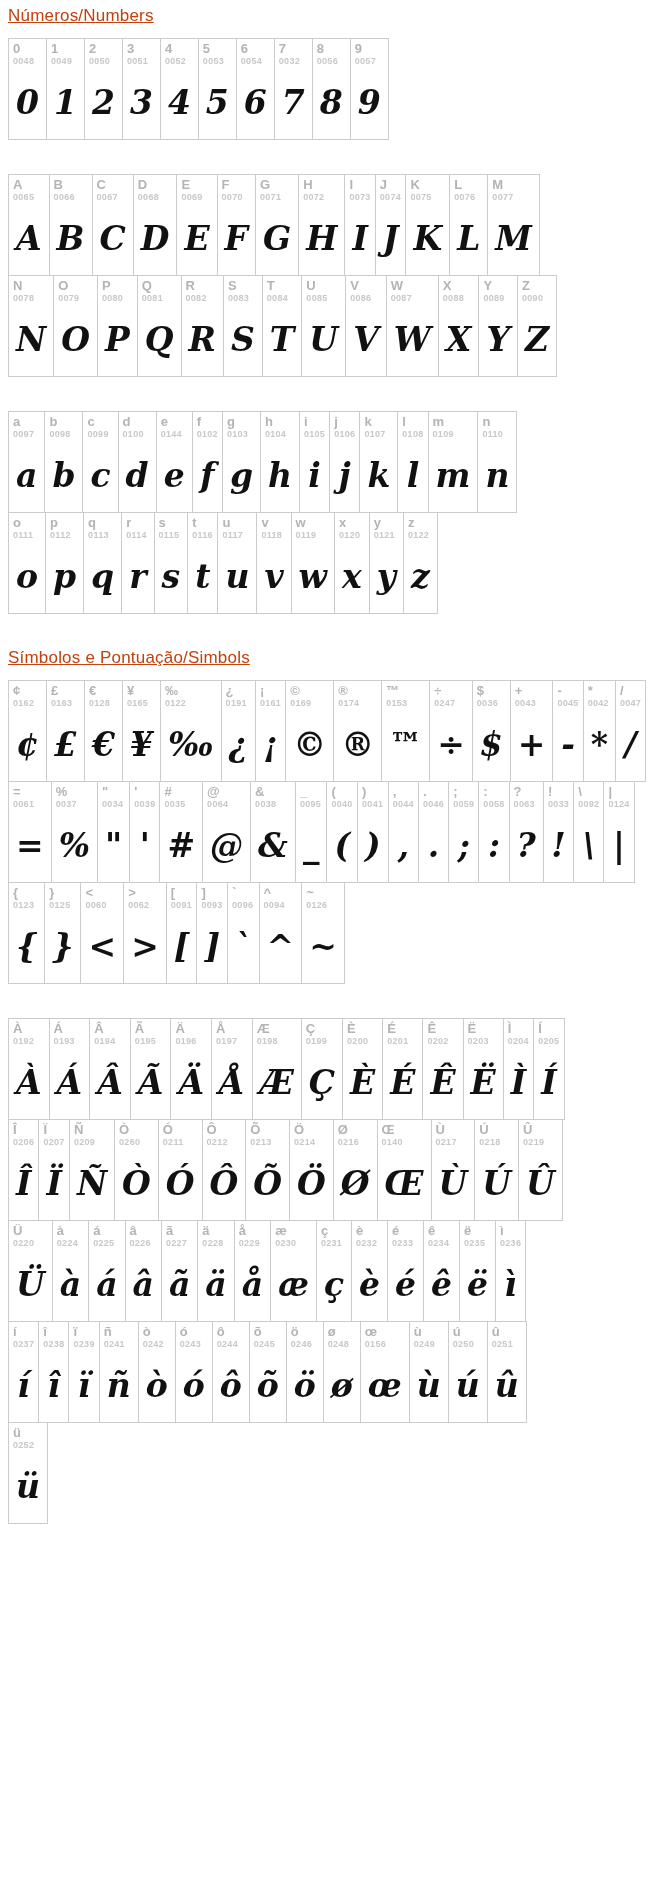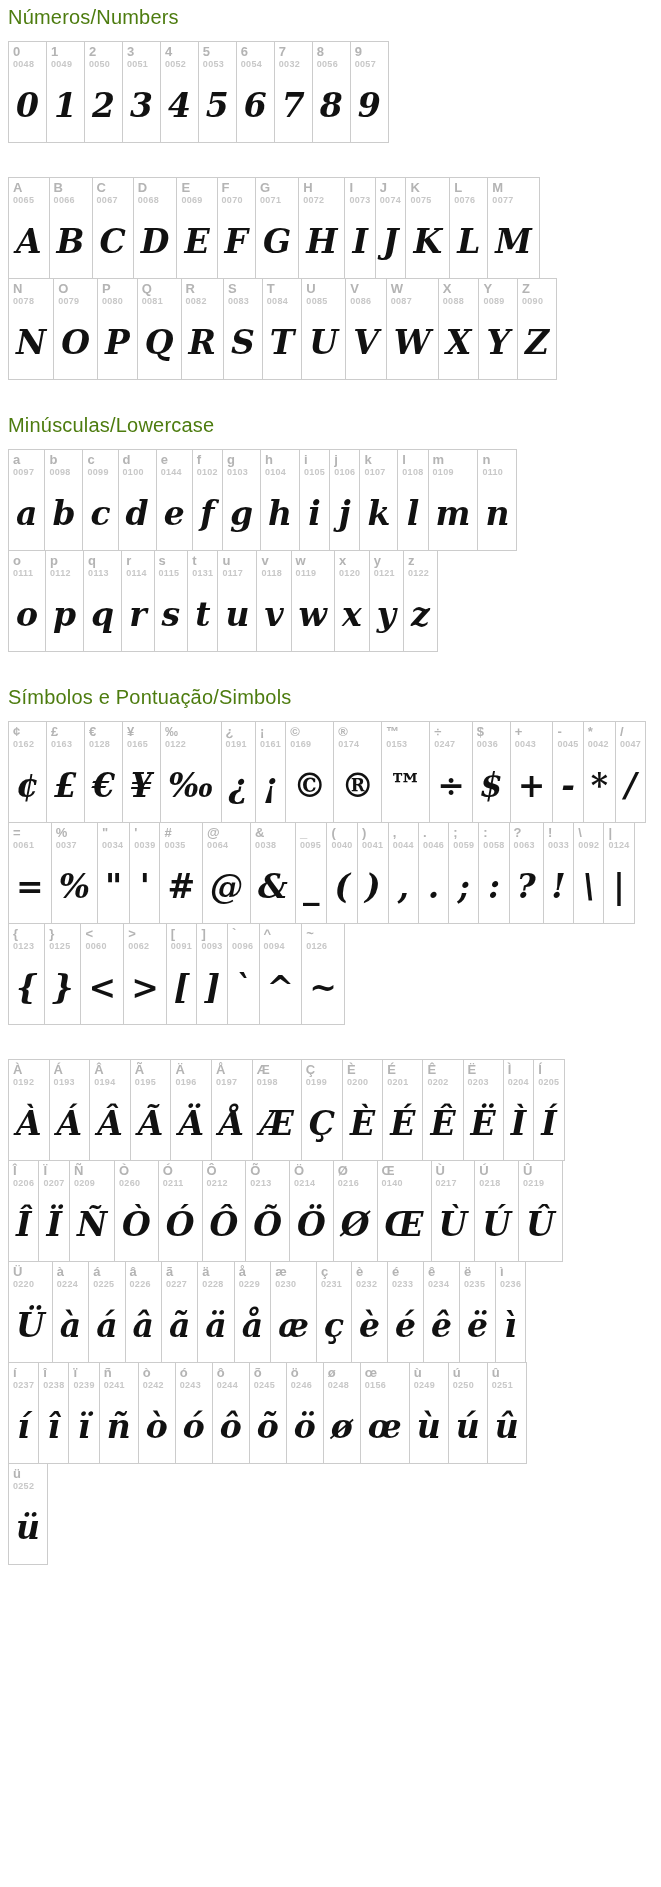--- a/index.html
+++ b/index.html
@@ -9,25 +9,26 @@
   }
   body {
     width: 661px;
     min-height: 1887px;
     font-family: "Liberation Sans", sans-serif;
     box-sizing: border-box;
     padding: 6px 8px;
   }
   .section { margin-bottom: 34px; }
   .section-title {
-    font-size: 20px;
+    font-size: 17px;
     font-weight: 400;
-    color: #4d7c0f;
+    color: #c2410c;
     margin: 0 0 12px 0;
     letter-spacing: 0.2px;
+    text-decoration: underline;
   }
   .char-row {
     display: flex;
     align-items: stretch;
   }
   .char-row + .char-row { margin-top: -1px; }
   .char-cell {
     border: 1px solid #cccccc;
     margin-right: -1px;
     background: #ffffff;
@@ -295,21 +296,20 @@
   <div class="char-cell">
     <span class="cell-label">Z</span>
     <span class="cell-code">0090</span>
     <span class="cell-glyph">Z</span>
   </div>
 </div>
 </div>
   </section>
 
   <section class="section">
-    <h2 class="section-title">Minúsculas/Lowercase</h2>
     <div class="rows">
   <div class="char-row">
   <div class="char-cell">
     <span class="cell-label">a</span>
     <span class="cell-code">0097</span>
     <span class="cell-glyph">a</span>
   </div>
 
   <div class="char-cell">
     <span class="cell-label">b</span>
@@ -416,21 +416,21 @@
   </div>
 
   <div class="char-cell">
     <span class="cell-label">s</span>
     <span class="cell-code">0115</span>
     <span class="cell-glyph">s</span>
   </div>
 
   <div class="char-cell">
     <span class="cell-label">t</span>
-    <span class="cell-code">0131</span>
+    <span class="cell-code">0116</span>
     <span class="cell-glyph">t</span>
   </div>
 
   <div class="char-cell">
     <span class="cell-label">u</span>
     <span class="cell-code">0117</span>
     <span class="cell-glyph">u</span>
   </div>
 
   <div class="char-cell">

